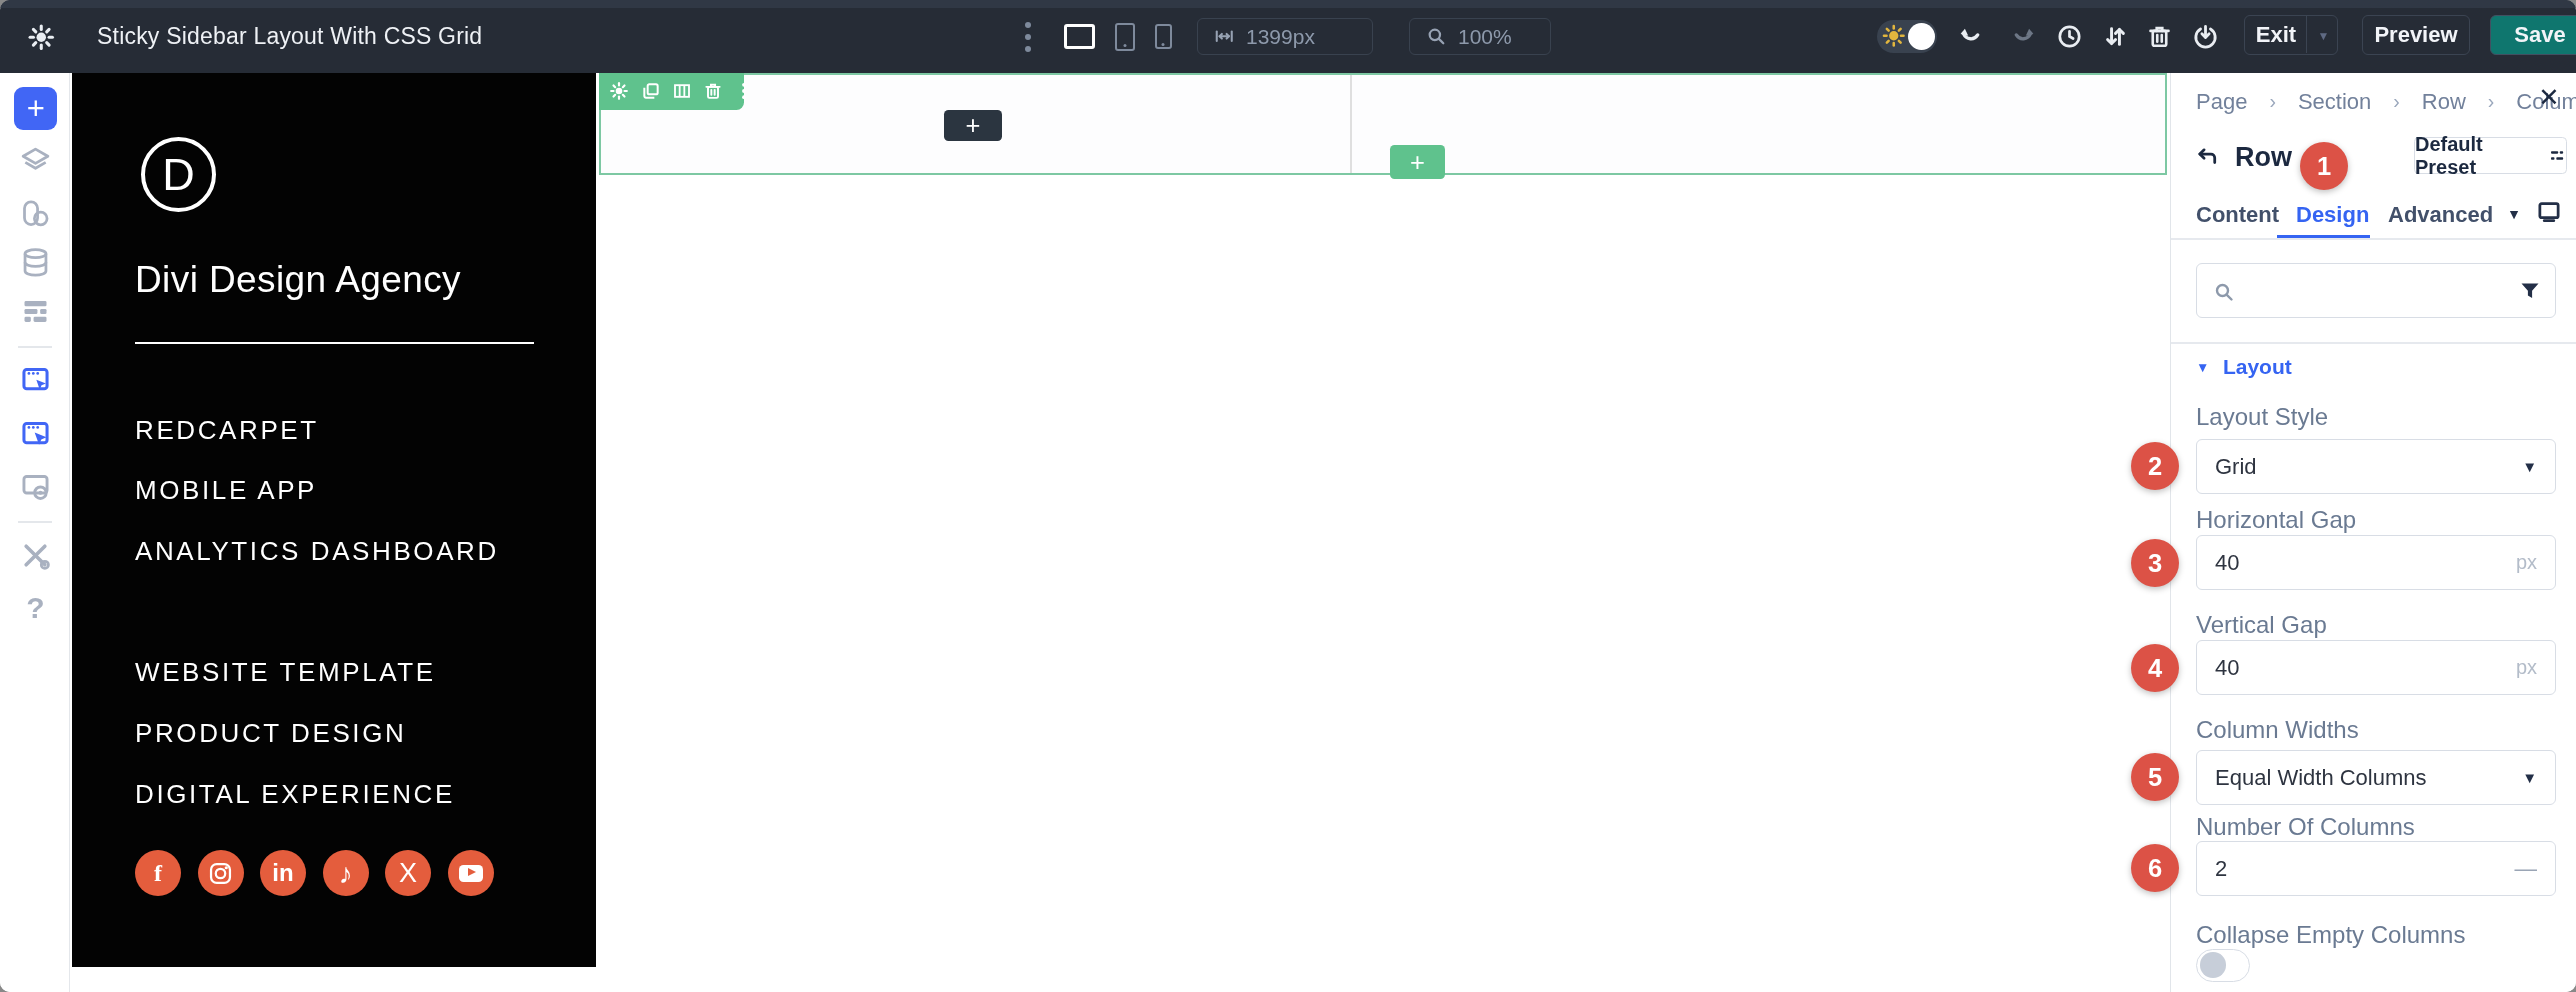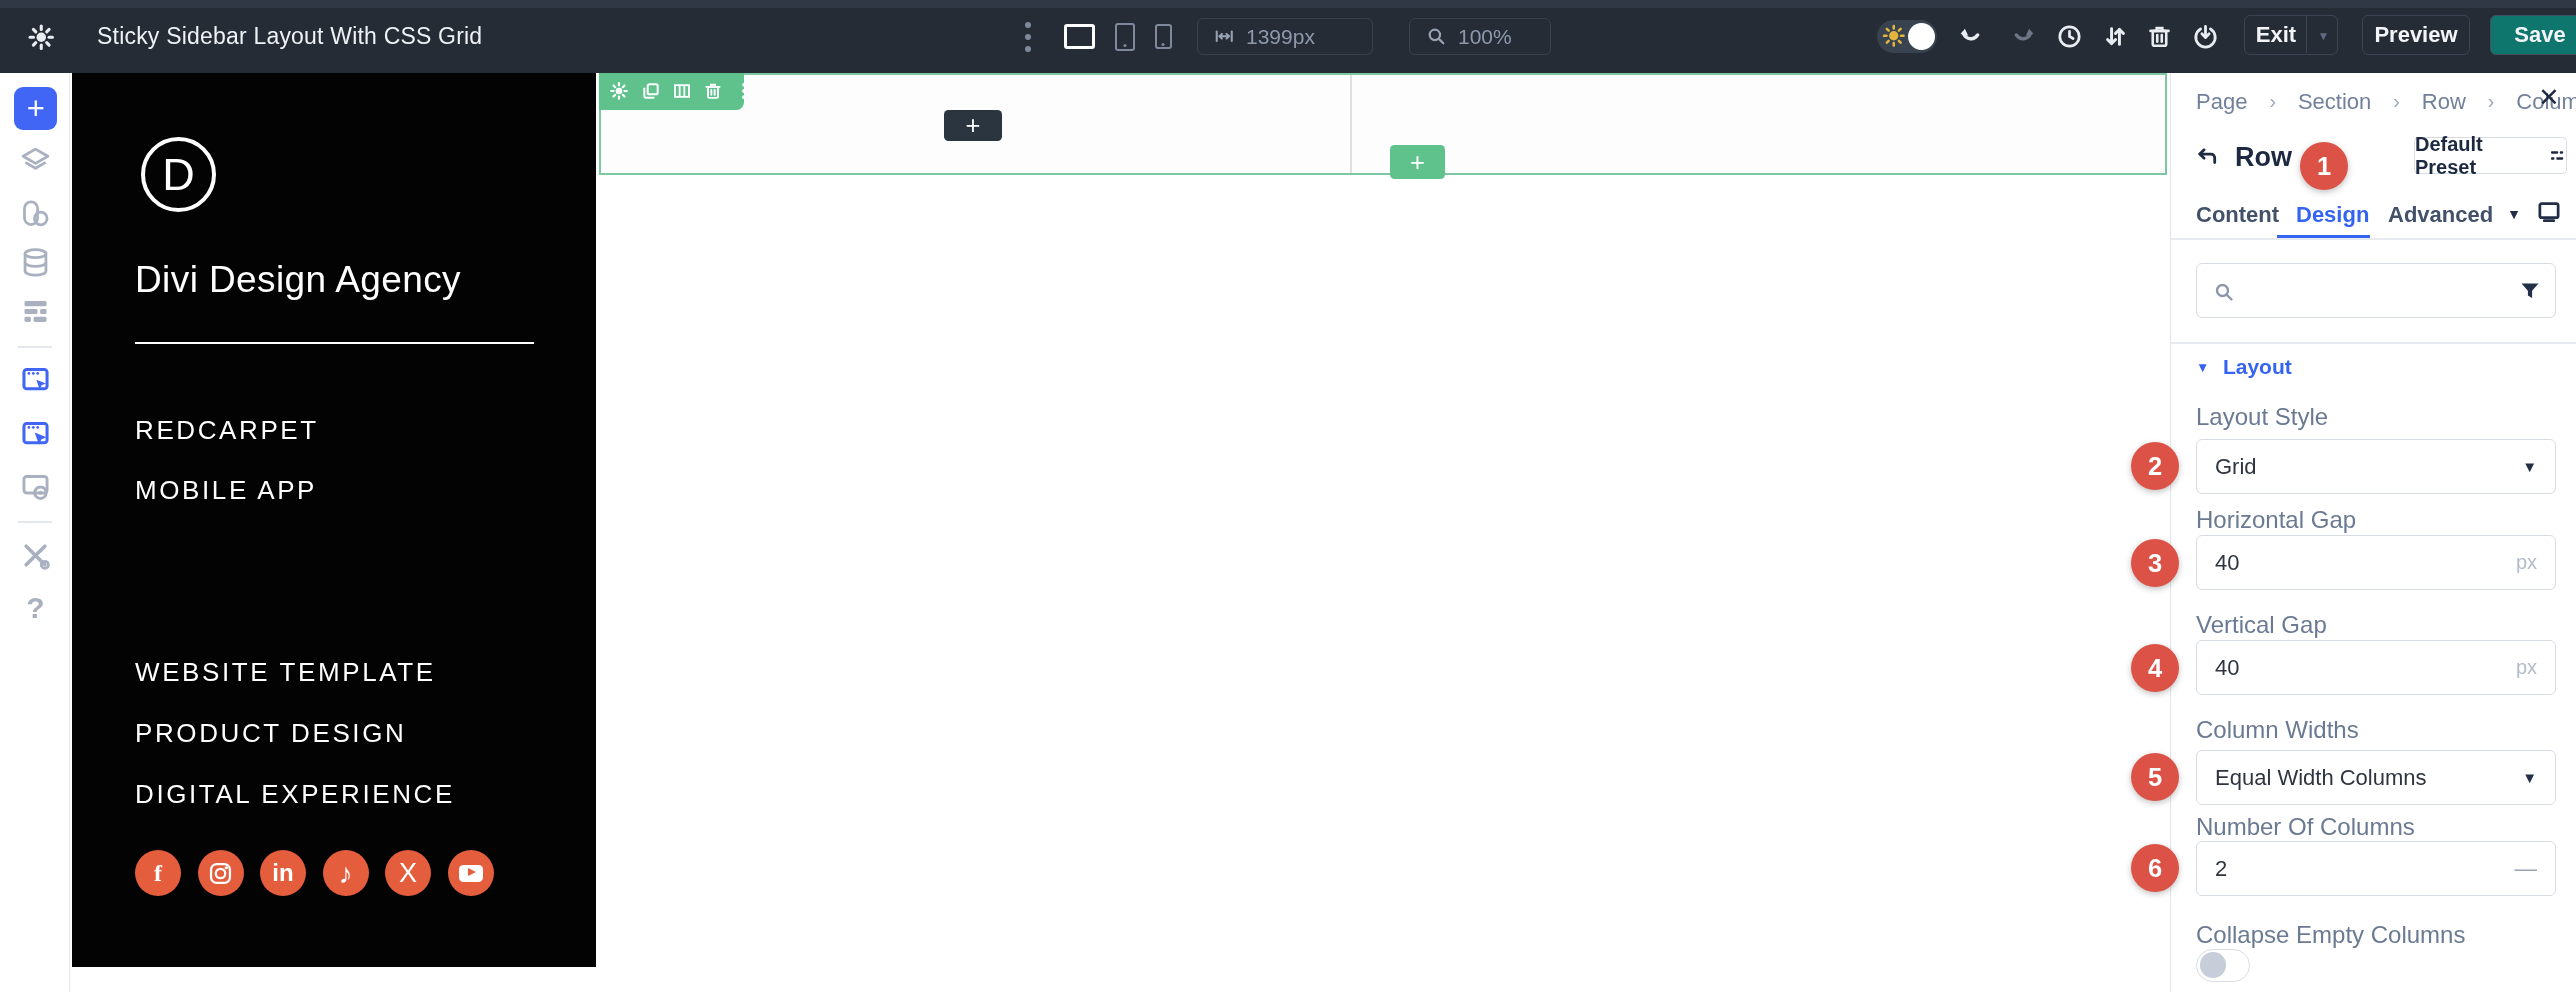--- a/index.html
+++ b/index.html
@@ -1,18 +1,18 @@
 <!DOCTYPE html>
 <html style="font-size:12px"><head>
 <meta charset="utf-8">
 <style>
   * { margin:0; padding:0; box-sizing:border-box; }
   html,body { background:#888; }
   body { font-family:"Liberation Sans", sans-serif; }
-  #app { position:relative; width:2576px; height:992px; background:#fff; overflow:hidden; }
+  #app { position:relative; width:2576px; height:992px; background:#fff; overflow:hidden;border-radius:10px; }
 
   
   .topbar { position:absolute; left:0; top:0; width:2576px; height:73px; background:#262c36; }
   .topbar-strip { position:absolute; left:0; top:0; width:100%; height:7.5px; background:#303845; }
   .tb-gear { position:absolute; left:27px; top:22.5px; width:28.5px; height:28.5px; color:#e9edf2; }
   .tb-title { position:absolute; left:97px; top:0; height:73px; display:flex; align-items:center;
               color:#eef1f5; font-size:23px; font-weight:500; letter-spacing:0.2px; }
   .tb-dots { position:absolute; left:1025px; top:22px; width:7.5px; height:30px; display:flex; flex-direction:column; justify-content:space-between; }
   .tb-dots i { width:6px; height:6px; border-radius:50%; background:#7e8a9c; }
   .dev-desktop { position:absolute; left:1064px; top:24px; width:31px; height:25px; border:3px solid #fff; border-radius:3px; }
@@ -349,20 +349,21 @@
 
   <div class="black-sb">
     <div class="logo-circle">
       <span>D</span>
     </div>
     <div class="brand">Divi Design Agency</div>
     <div class="sb-divider"></div>
 
     <div class="menu-item" style="top:342px">REDCARPET</div>
     <div class="menu-item" style="top:402px">MOBILE APP</div>
+    <div class="menu-item" style="top:463px">ANALYTICS DASHBOARD</div>
     <div class="menu-item" style="top:584px">WEBSITE TEMPLATE</div>
     <div class="menu-item" style="top:645px">PRODUCT DESIGN</div>
     <div class="menu-item" style="top:706px">DIGITAL EXPERIENCE</div>
 
     <div class="social-row">
       <div class="soc">
         <span class="txt" style="font-family:'Liberation Serif',serif">f</span>
       </div>
       <div class="soc">
         <svg viewBox="0 0 24 24">

